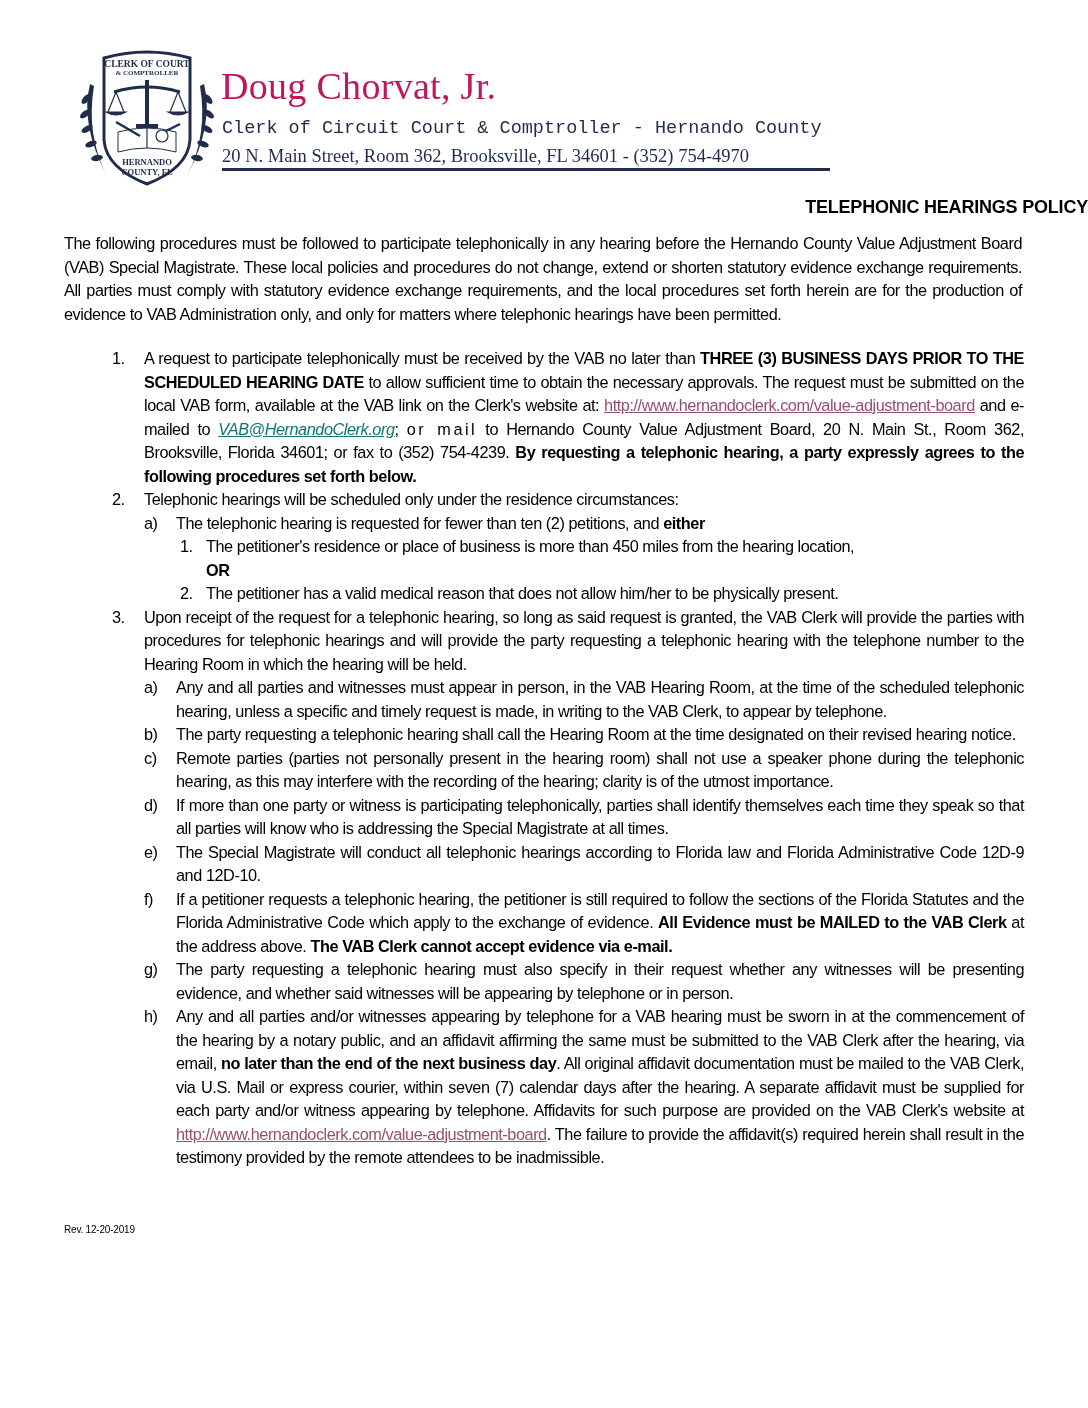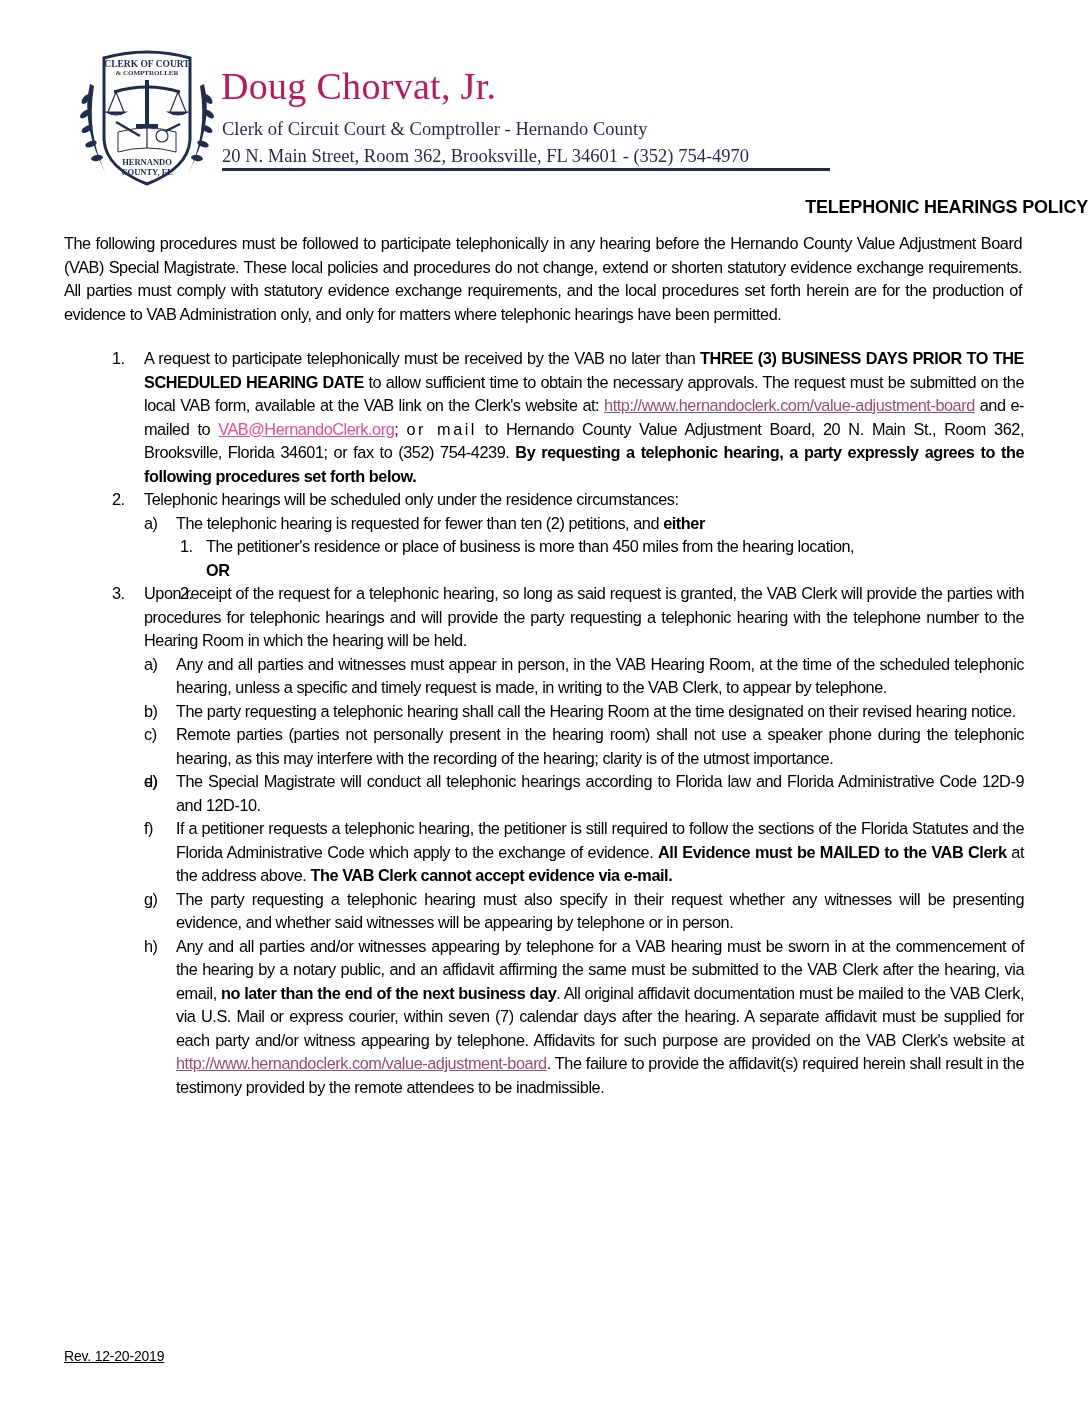--- a/index.html
+++ b/index.html
@@ -3,43 +3,43 @@
 <meta charset="utf-8">
 <style>
   html,body{margin:0;padding:0;background:#ffffff;}
   body{width:1088px;height:1408px;position:relative;overflow:hidden;color:#000;
        font-family:"Liberation Sans",sans-serif;}
   .logo{position:absolute;left:76px;top:44px;width:142px;height:144px;}
   .hdr-name{position:absolute;left:221px;top:66px;font-family:"Liberation Serif",serif;
        font-size:38px;color:#be185d;line-height:40px;letter-spacing:0.3px;}
   .hdr-sub{position:absolute;left:222px;font-family:"Liberation Serif",serif;font-size:18.5px;
        color:#1f2d4b;line-height:22px;white-space:nowrap;}
-  .hdr-sub.l1{top:118px;}
+  .hdr-sub.l1{top:118px;font-family:Liberation Mono, monospace;}
   .hdr-sub.l2{top:145px;}
   .hdr-rule{position:absolute;left:222px;top:168px;width:608px;height:3px;background:#1f2d4b;}
   .title{position:absolute;left:0;width:1088px;top:197px;text-align:right;font-weight:bold;
        font-size:18px;letter-spacing:-0.2px;}
   .body{position:absolute;left:64px;width:960px;top:232px;font-size:16.3px;line-height:23.5px;
        letter-spacing:-0.45px;}
   .intro{text-align:justify;margin:0 2px 21px 0;}
   ol.main{list-style:none;margin:0;padding:0;}
   ol.main>li{position:relative;padding-left:80px;text-align:justify;margin:0;}
   .num{position:absolute;left:48px;top:0;}
   .sub{list-style:none;margin:0;padding:0;}
   .sub>li{position:relative;padding-left:32px;text-align:justify;}
   .sub .lbl{position:absolute;left:0;top:0;}
   .subsub{list-style:none;margin:0;padding:0;}
   .subsub>li{position:relative;padding-left:30px;}
   .subsub .lbl{position:absolute;left:4px;top:0;}
   b{font-weight:bold;}
   .u{}
   a.purple{color:#954f72;text-decoration:underline;}
-  a.blue{color:#ec4899;text-decoration:underline;}
+  a.blue{color:#0f766e;text-decoration:underline;font-style:italic;}
   .sp{letter-spacing:2.5px;}
-  .rev{position:absolute;left:64px;top:1348px;font-size:14px;letter-spacing:-0.2px;text-decoration:underline;}
+  .rev{position:absolute;left:64px;top:1224px;font-size:10px;letter-spacing:-0.2px;}
 </style>
 </head>
 <body>
 
 <div class="logo">
   <svg width="142" height="144" viewBox="0 0 142 144">
 
     <g fill="#1f2d4b">
       <path d="M14 40 Q4 80 30 130 Q10 90 18 42 Z"></path>
       <ellipse cx="10" cy="55" rx="6" ry="3" transform="rotate(-50 10 55)"></ellipse>
@@ -104,34 +104,35 @@
         <li>
           <span class="lbl">a)</span>
           <span>The telephonic hearing is requested for fewer than ten (2) petitions, and </span><b class="u">either</b>
           <ol class="subsub">
             <li>
               <span class="lbl">1.</span>
               <span>The petitioner's residence or place of business is more than 450 miles from the hearing location, </span><br><b class="u">OR</b>
             </li>
             <li>
               <span class="lbl">2.</span>
+              <span>The petitioner has a valid medical reason that does not allow him/her to be physically present.</span>
             </li>
           </ol>
         </li>
       </ol>
     </li>
 
     <li>
       <span class="num">3.</span>
       <span>Upon receipt of the request for a telephonic hearing, so long as said request is granted, the VAB Clerk will provide the parties with procedures for telephonic hearings and will provide the party requesting a telephonic hearing with the telephone number to the Hearing Room in which the hearing will be held.</span>
       <ol class="sub">
         <li><span class="lbl">a)</span><span>Any and all parties and witnesses must appear in person, in the VAB Hearing Room, at the time of the scheduled telephonic hearing, unless a specific and timely request is made, in writing to the VAB Clerk, to appear by telephone.</span></li>
         <li><span class="lbl">b)</span><span>The party requesting a telephonic hearing shall call the Hearing Room at the time designated on their revised hearing notice.</span></li>
         <li><span class="lbl">c)</span><span>Remote parties (parties not personally present in the hearing room) shall not use a speaker phone during the telephonic hearing, as this may interfere with the recording of the hearing; clarity is of the utmost importance.</span></li>
-        <li><span class="lbl">d)</span></li>
+        <li><span class="lbl">d)</span><span>If more than one party or witness is participating telephonically, parties shall identify themselves each time they speak so that all parties will know who is addressing the Special Magistrate at all times.</span></li>
         <li><span class="lbl">e)</span><span>The Special Magistrate will conduct all telephonic hearings according to Florida law and Florida Administrative Code 12D-9 and 12D-10.</span></li>
         <li><span class="lbl">f)</span><span>If a petitioner requests a telephonic hearing, the petitioner is still required to follow the sections of the Florida Statutes and the Florida Administrative Code which apply to the exchange of evidence.  </span><b>All Evidence must be </b><b class="u">MAILED</b><b> to the VAB Clerk</b><span> at the address above.  </span><b>The VAB Clerk cannot accept evidence via e-mail.</b></li>
         <li><span class="lbl">g)</span><span>The party requesting a telephonic hearing must also specify in their request whether any witnesses will be presenting evidence, and whether said witnesses will be appearing by telephone or in person.</span></li>
         <li><span class="lbl">h)</span><span>Any and all parties and/or witnesses appearing by telephone for a VAB hearing must be sworn in at the commencement of the hearing by a notary public, and an affidavit affirming the same must be submitted to the VAB Clerk after the hearing, via email, </span><b>no later than the end of the next business day</b><span>.  All original affidavit documentation must be mailed to the VAB Clerk, via U.S. Mail or express courier, within seven (7) calendar days after the hearing.  A separate affidavit must be supplied for each party and/or witness appearing by telephone.  Affidavits for such purpose are provided on the VAB Clerk's website at </span><a class="purple" href="#">http://www.hernandoclerk.com/value-adjustment-board</a><span>.  The failure to provide the affidavit(s) required herein shall result in the testimony provided by the remote attendees to be inadmissible.</span></li>
       </ol>
     </li>
   </ol>
 </div>
 
 <div class="rev">Rev.  12-20-2019</div>

